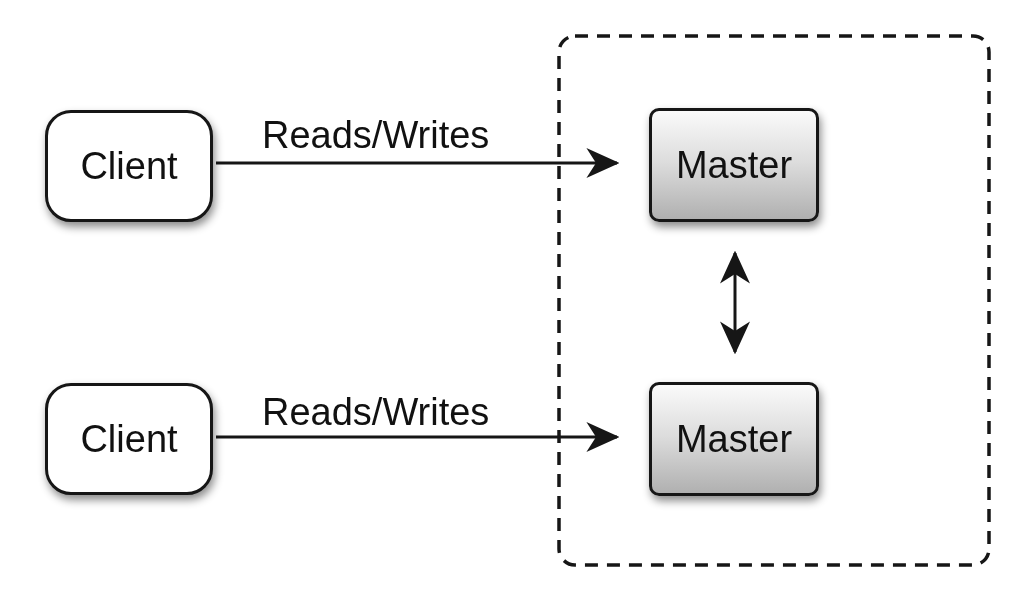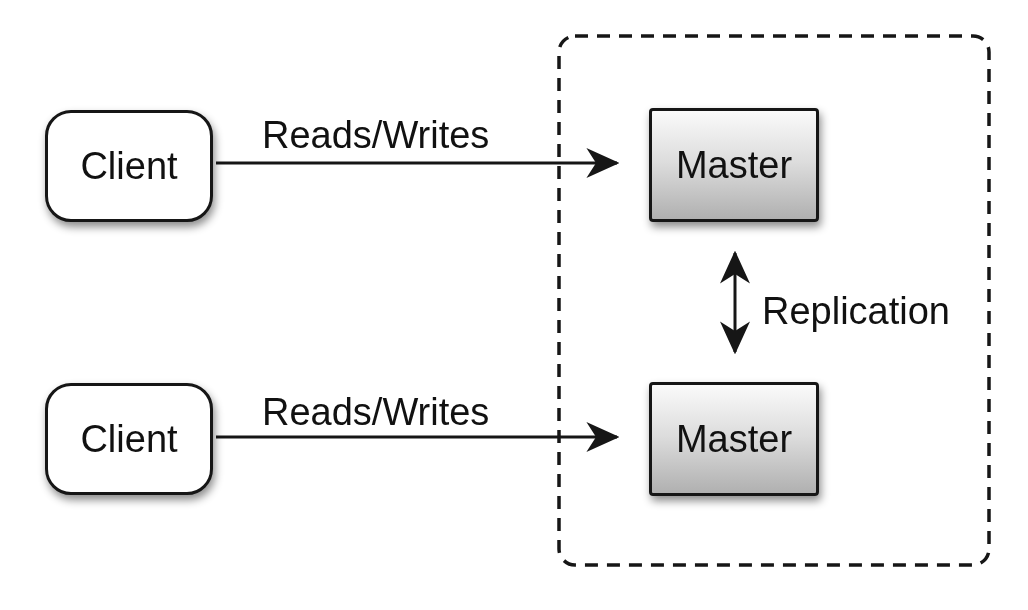--- a/index.html
+++ b/index.html
@@ -31,21 +31,21 @@
     border: 3.5px solid #161616;
     box-shadow: 2px 5px 9px rgba(0,0,0,0.45);
   }
   .node-client {
     width: 168px; height: 112px;
     border-radius: 26px;
     background: #ffffff;
   }
   .node-master {
     width: 170px; height: 114px;
-    border-radius: 4px;
+    border-radius: 10px;
     background: linear-gradient(to bottom, #fafafa 0%, #dcdcdc 48%, #b0b0b0 100%);
   }
   #client-top  { left: 45px;  top: 110px; }
   #client-bottom { left: 45px; top: 383px; }
   #master-top  { left: 649px; top: 108px; }
   #master-bottom { left: 649px; top: 382px; }
 
   .edge-label {
     position: absolute;
     font-size: 38px;
@@ -93,16 +93,15 @@
     </div>
 
     <div id="master-bottom" class="node node-master">
       <span>Master</span>
     </div>
 
     <div id="label-rw-top" class="edge-label">Reads/Writes</div>
 
     <div id="label-rw-bottom" class="edge-label">Reads/Writes</div>
 
-    <div id="label-replication" class="edge-label">Replication</div>
 
   </div>
 </div>
 
 </body></html>

